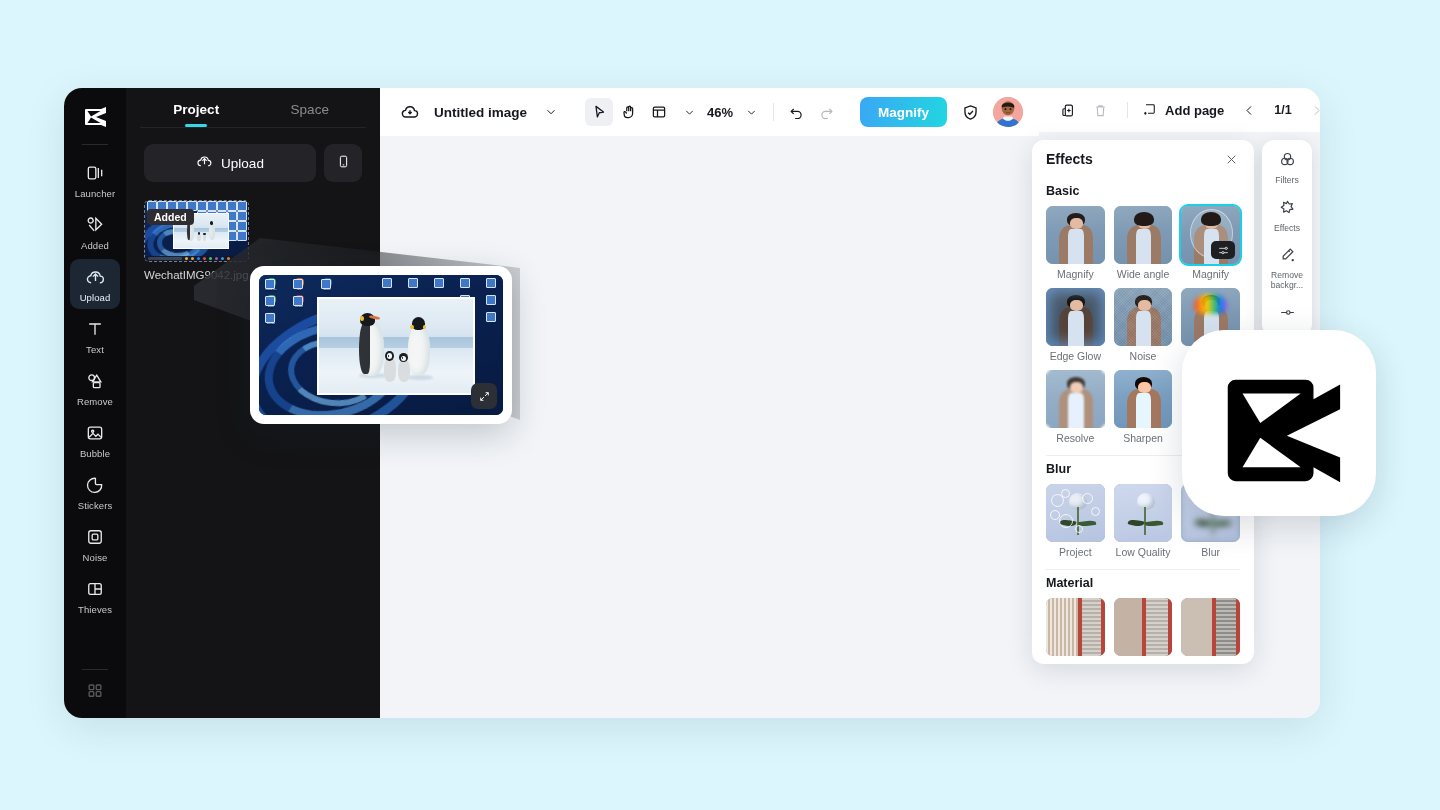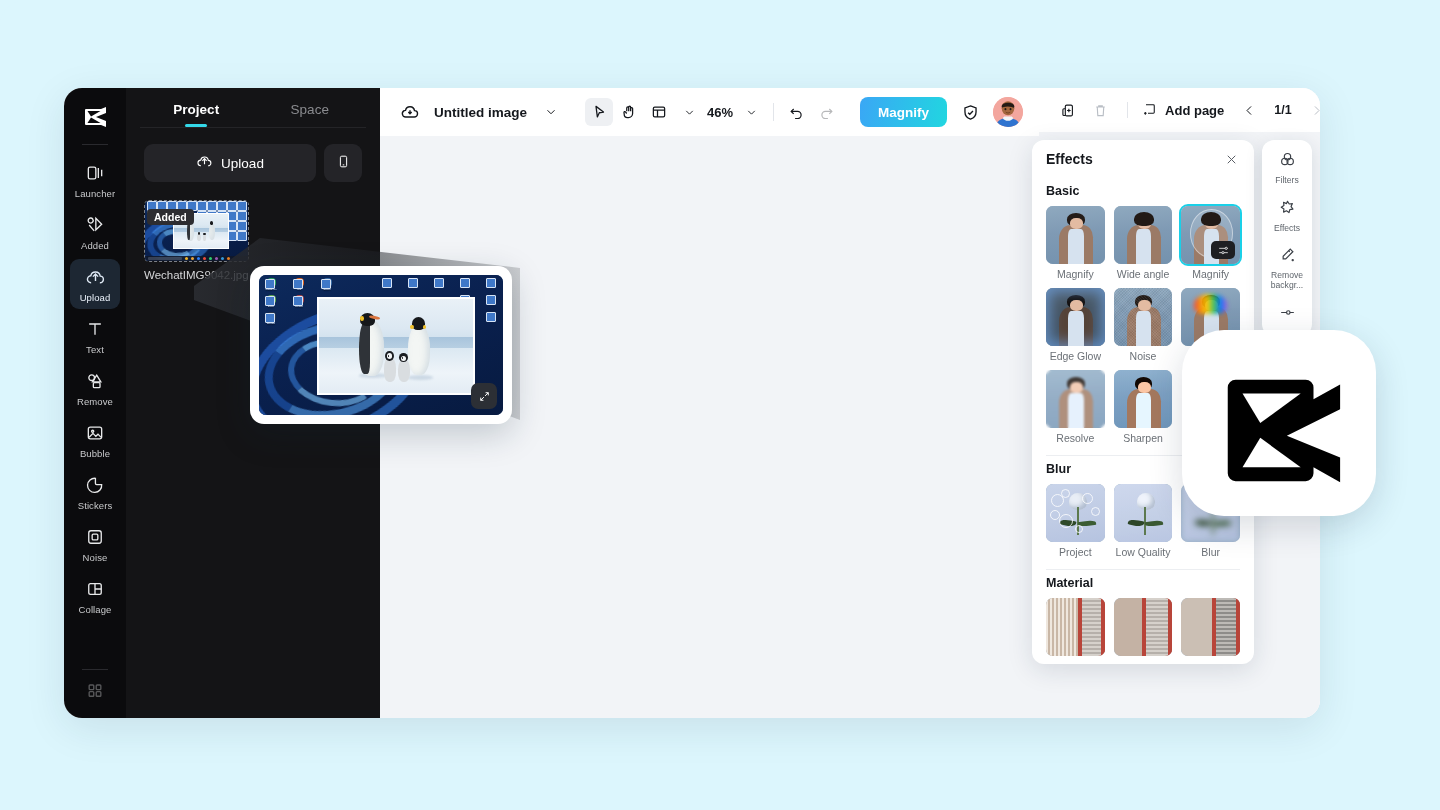--- a/index.html
+++ b/index.html
@@ -421,21 +421,21 @@
         <span class="lbl">Noise</span>
       </div>
 
       <div class="rail-item">
         <span class="ic">
           <svg viewBox="0 0 24 24" width="20" height="20">
               <rect x="4.5" y="5.5" width="15" height="13" rx="2.2"></rect>
               <path d="M12 5.5v13M12 12h7.5"></path>
             </svg>
         </span>
-        <span class="lbl">Collage</span>
+        <span class="lbl">Thieves</span>
       </div>
 
       <div class="rail-bottom">
         <div class="sep2"></div>
         <span class="ic" style="opacity:.35">
           <svg viewBox="0 0 24 24" width="20" height="20" style="stroke:#e8e9ea;fill:none;stroke-width:1.6">
               <rect x="5" y="6" width="5.5" height="5.5" rx="1"></rect>
               <rect x="13.5" y="6" width="5.5" height="5.5" rx="1"></rect>
               <rect x="5" y="14" width="5.5" height="5.5" rx="1"></rect>
               <rect x="13.5" y="14" width="5.5" height="5.5" rx="1"></rect>

